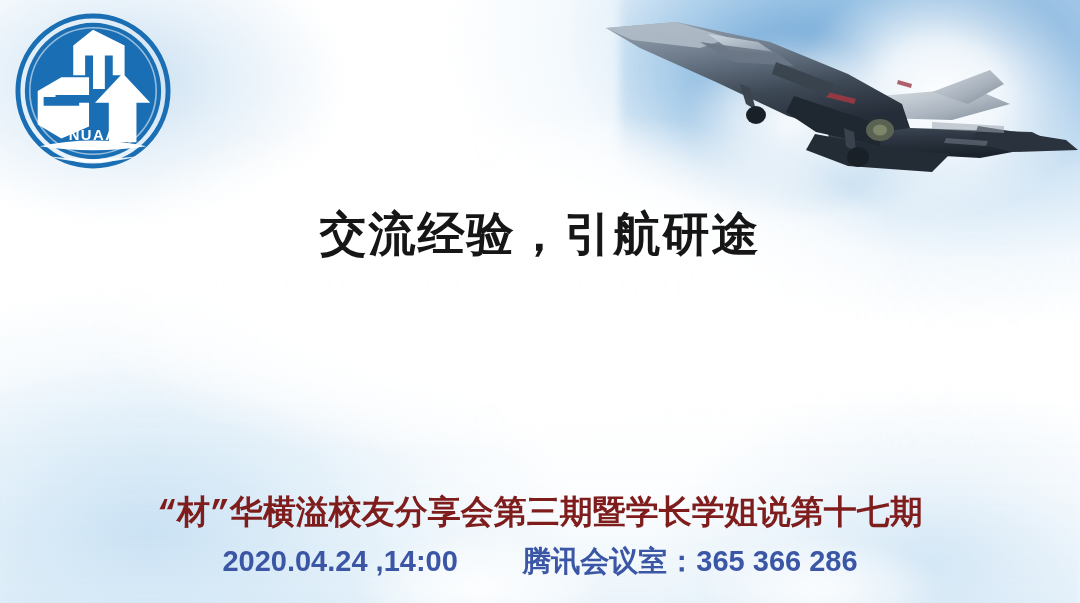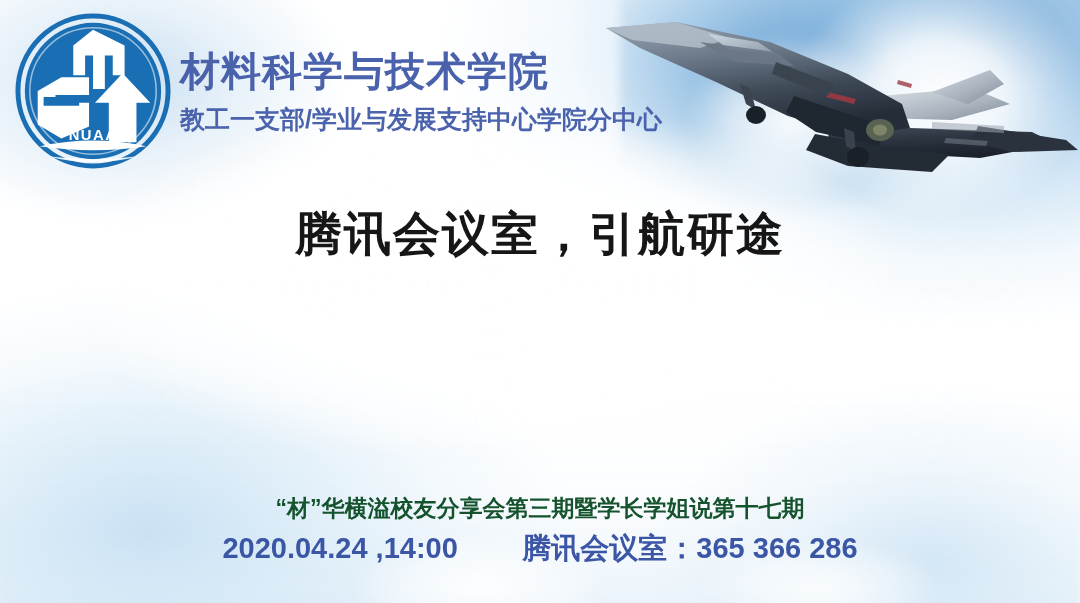--- a/index.html
+++ b/index.html
@@ -228,26 +228,27 @@
   }
 
   
   .footer-block {
     position: absolute;
     left: 0; right: 0;
     top: 494px;
     text-align: center;
   }
   .footer-line1 {
-    font-size: 23px;
-    font-weight: bold;
-    color: #14532d;
+    font-size: 33px;
+    font-weight: bold;
+    color: #7f1d1d;
     letter-spacing: 0px;
     line-height: 1.3;
     white-space: nowrap;
+    font-family: Liberation Mono, monospace;
   }
   .footer-line2 {
     margin-top: 6px;
     font-size: 29px;
     font-weight: bold;
     color: #3c56a6;
     letter-spacing: 0px;
     line-height: 1.3;
     white-space: pre;
   }
@@ -354,26 +355,22 @@
 
       <path d="M110 62 L138 92 L124 92 L124 132 L96 132 L96 92 L82 92 Z" fill="#ffffff"></path>
 
       <text x="80" y="130" text-anchor="middle" font-family="'Liberation Sans', sans-serif" font-size="15" font-weight="bold" letter-spacing="1.5" fill="#ffffff">NUAA</text>
 
       <path d="M26 136 Q80 124 134 136 Q80 144 26 136 Z" fill="#ffffff"></path>
       <path d="M34 146 Q80 158 126 146 Q80 152 34 146 Z" fill="#ffffff" opacity="0.9"></path>
     </svg>
   </div>
 
-  <div class="header-text">
-    <div class="org-name">材料科学与技术学院</div>
-    <div class="org-sub">教工一支部/学业与发展支持中心学院分中心</div>
-  </div>
-
-  <div class="main-title">腾讯会议室，引航研途</div>
+
+  <div class="main-title">交流经验，引航研途</div>
 
   <div class="speaker-block">
   </div>
 
   <div class="footer-block">
     <div class="footer-line1">“材”华横溢校友分享会第三期暨学长学姐说第十七期</div>
     <div class="footer-line2">2020.04.24 ,14:00        腾讯会议室：365 366 286</div>
   </div>
 
 </div>

